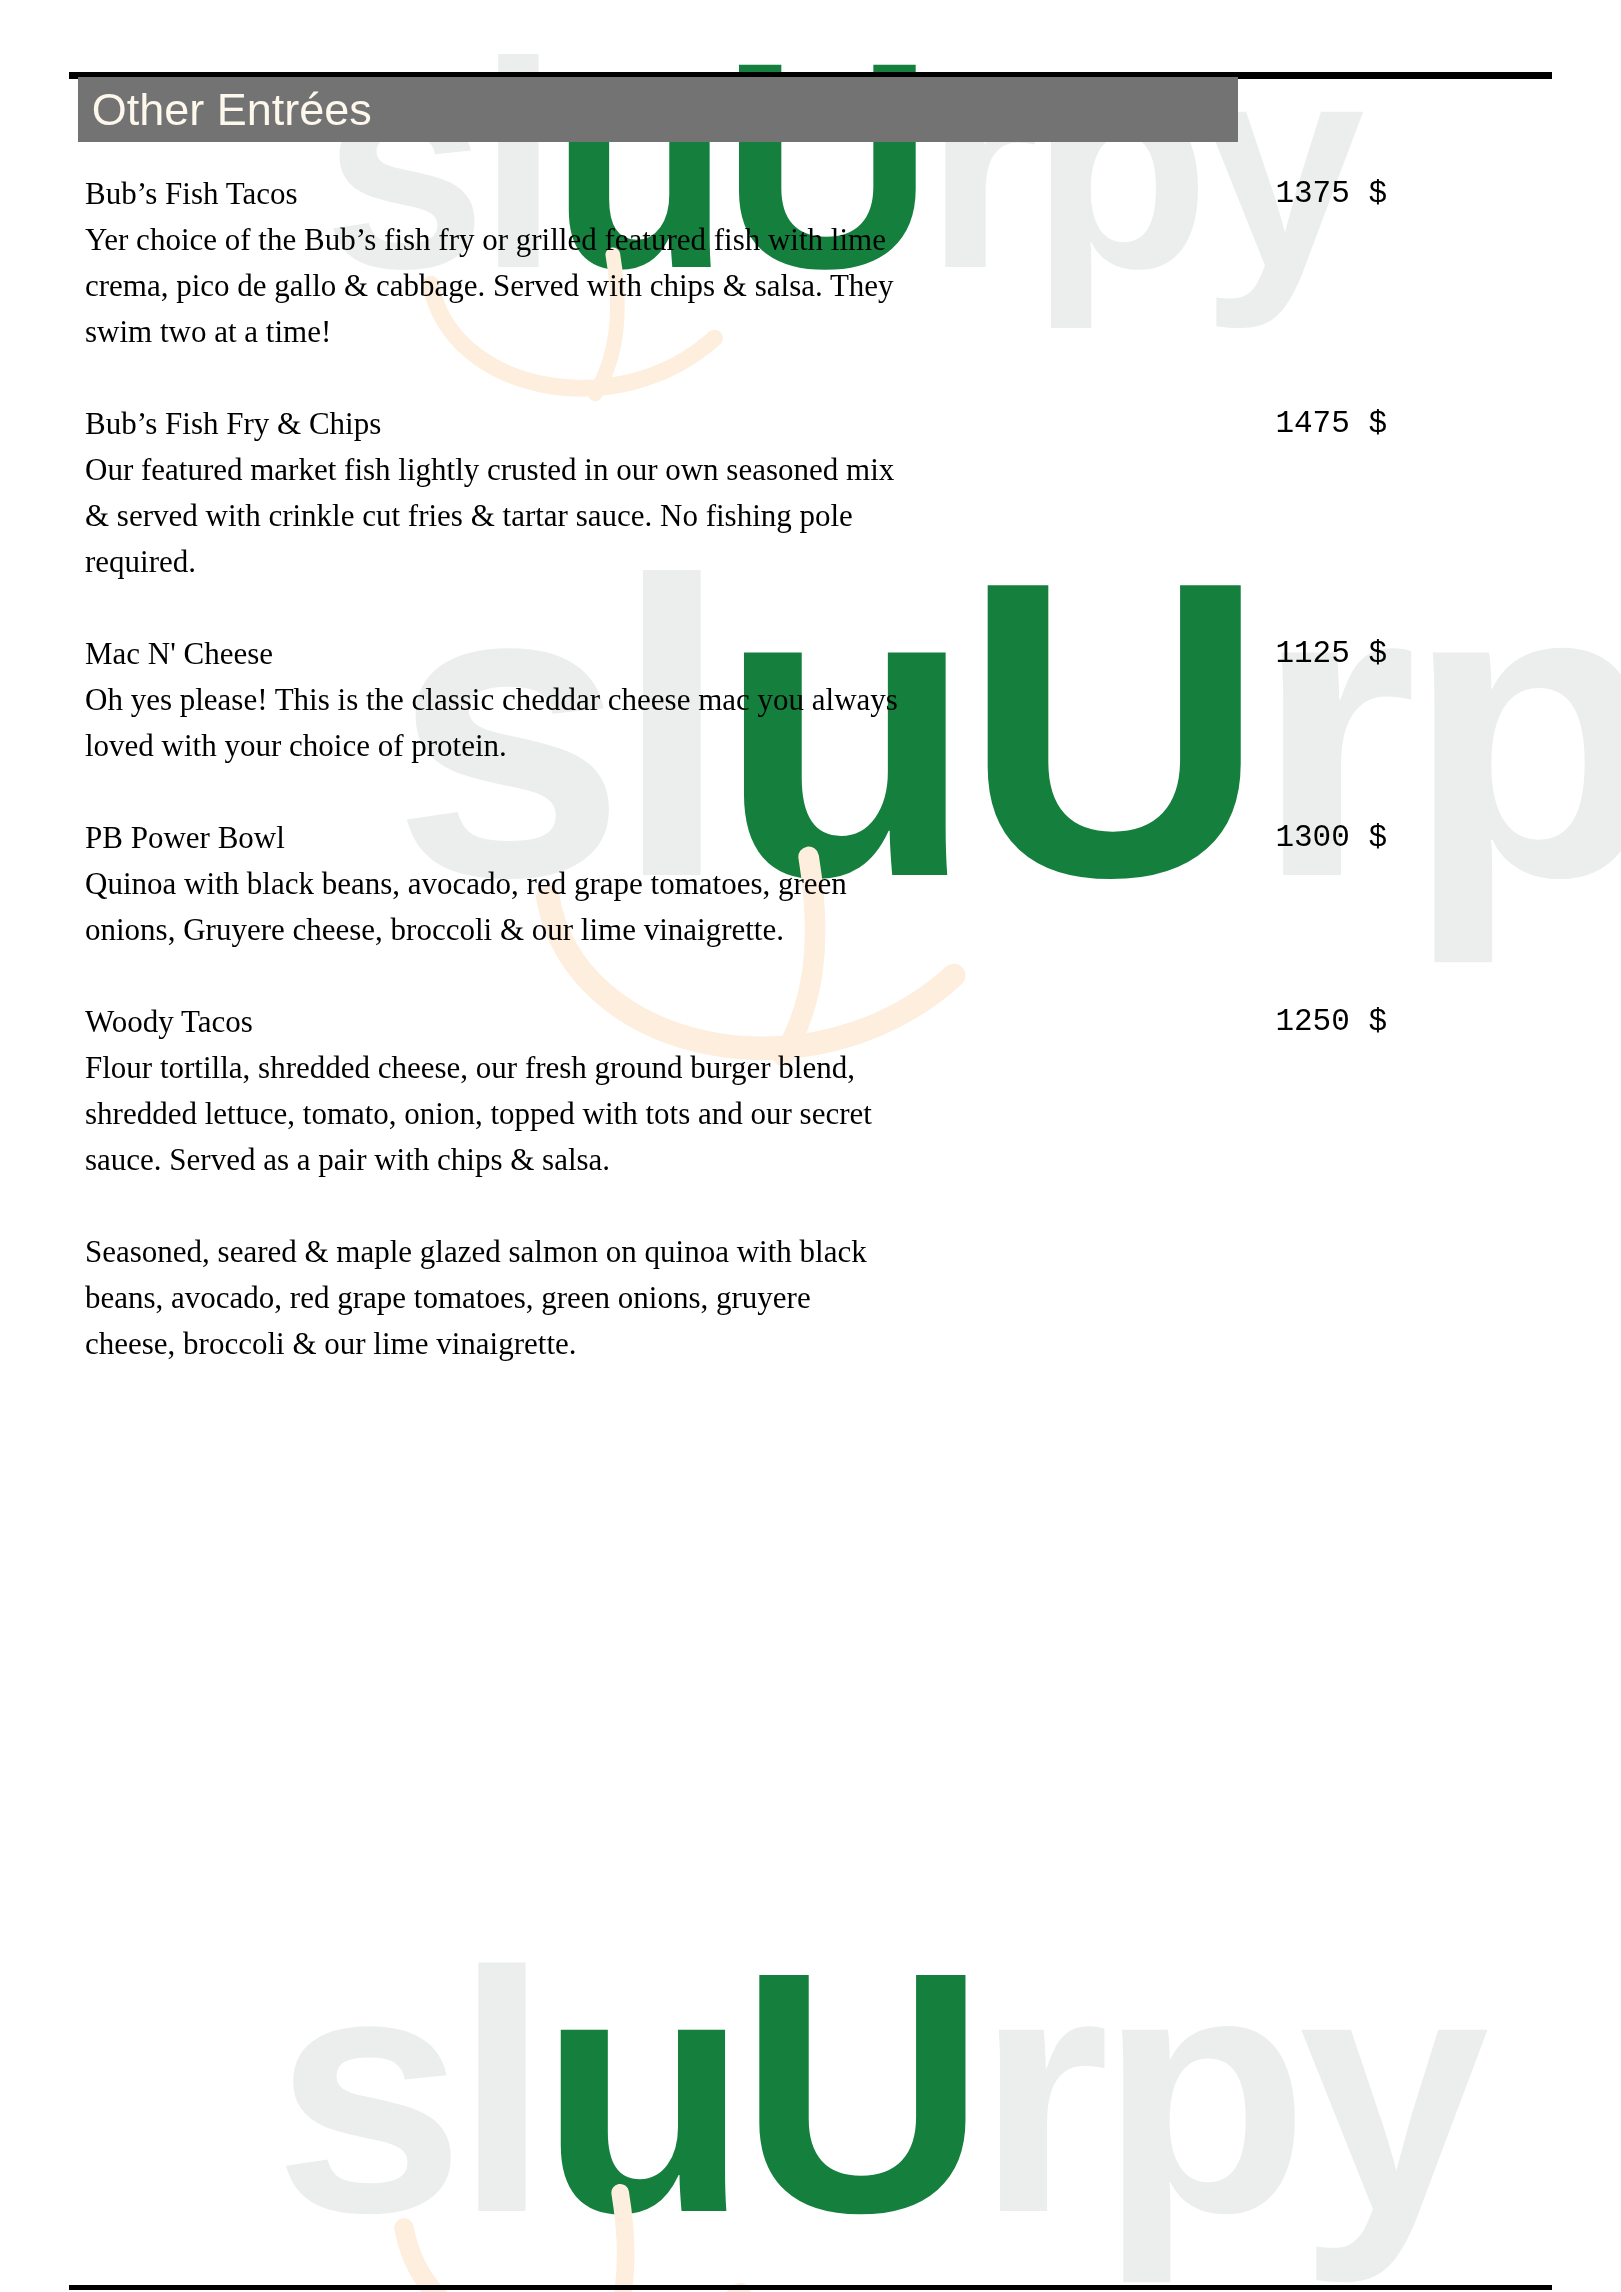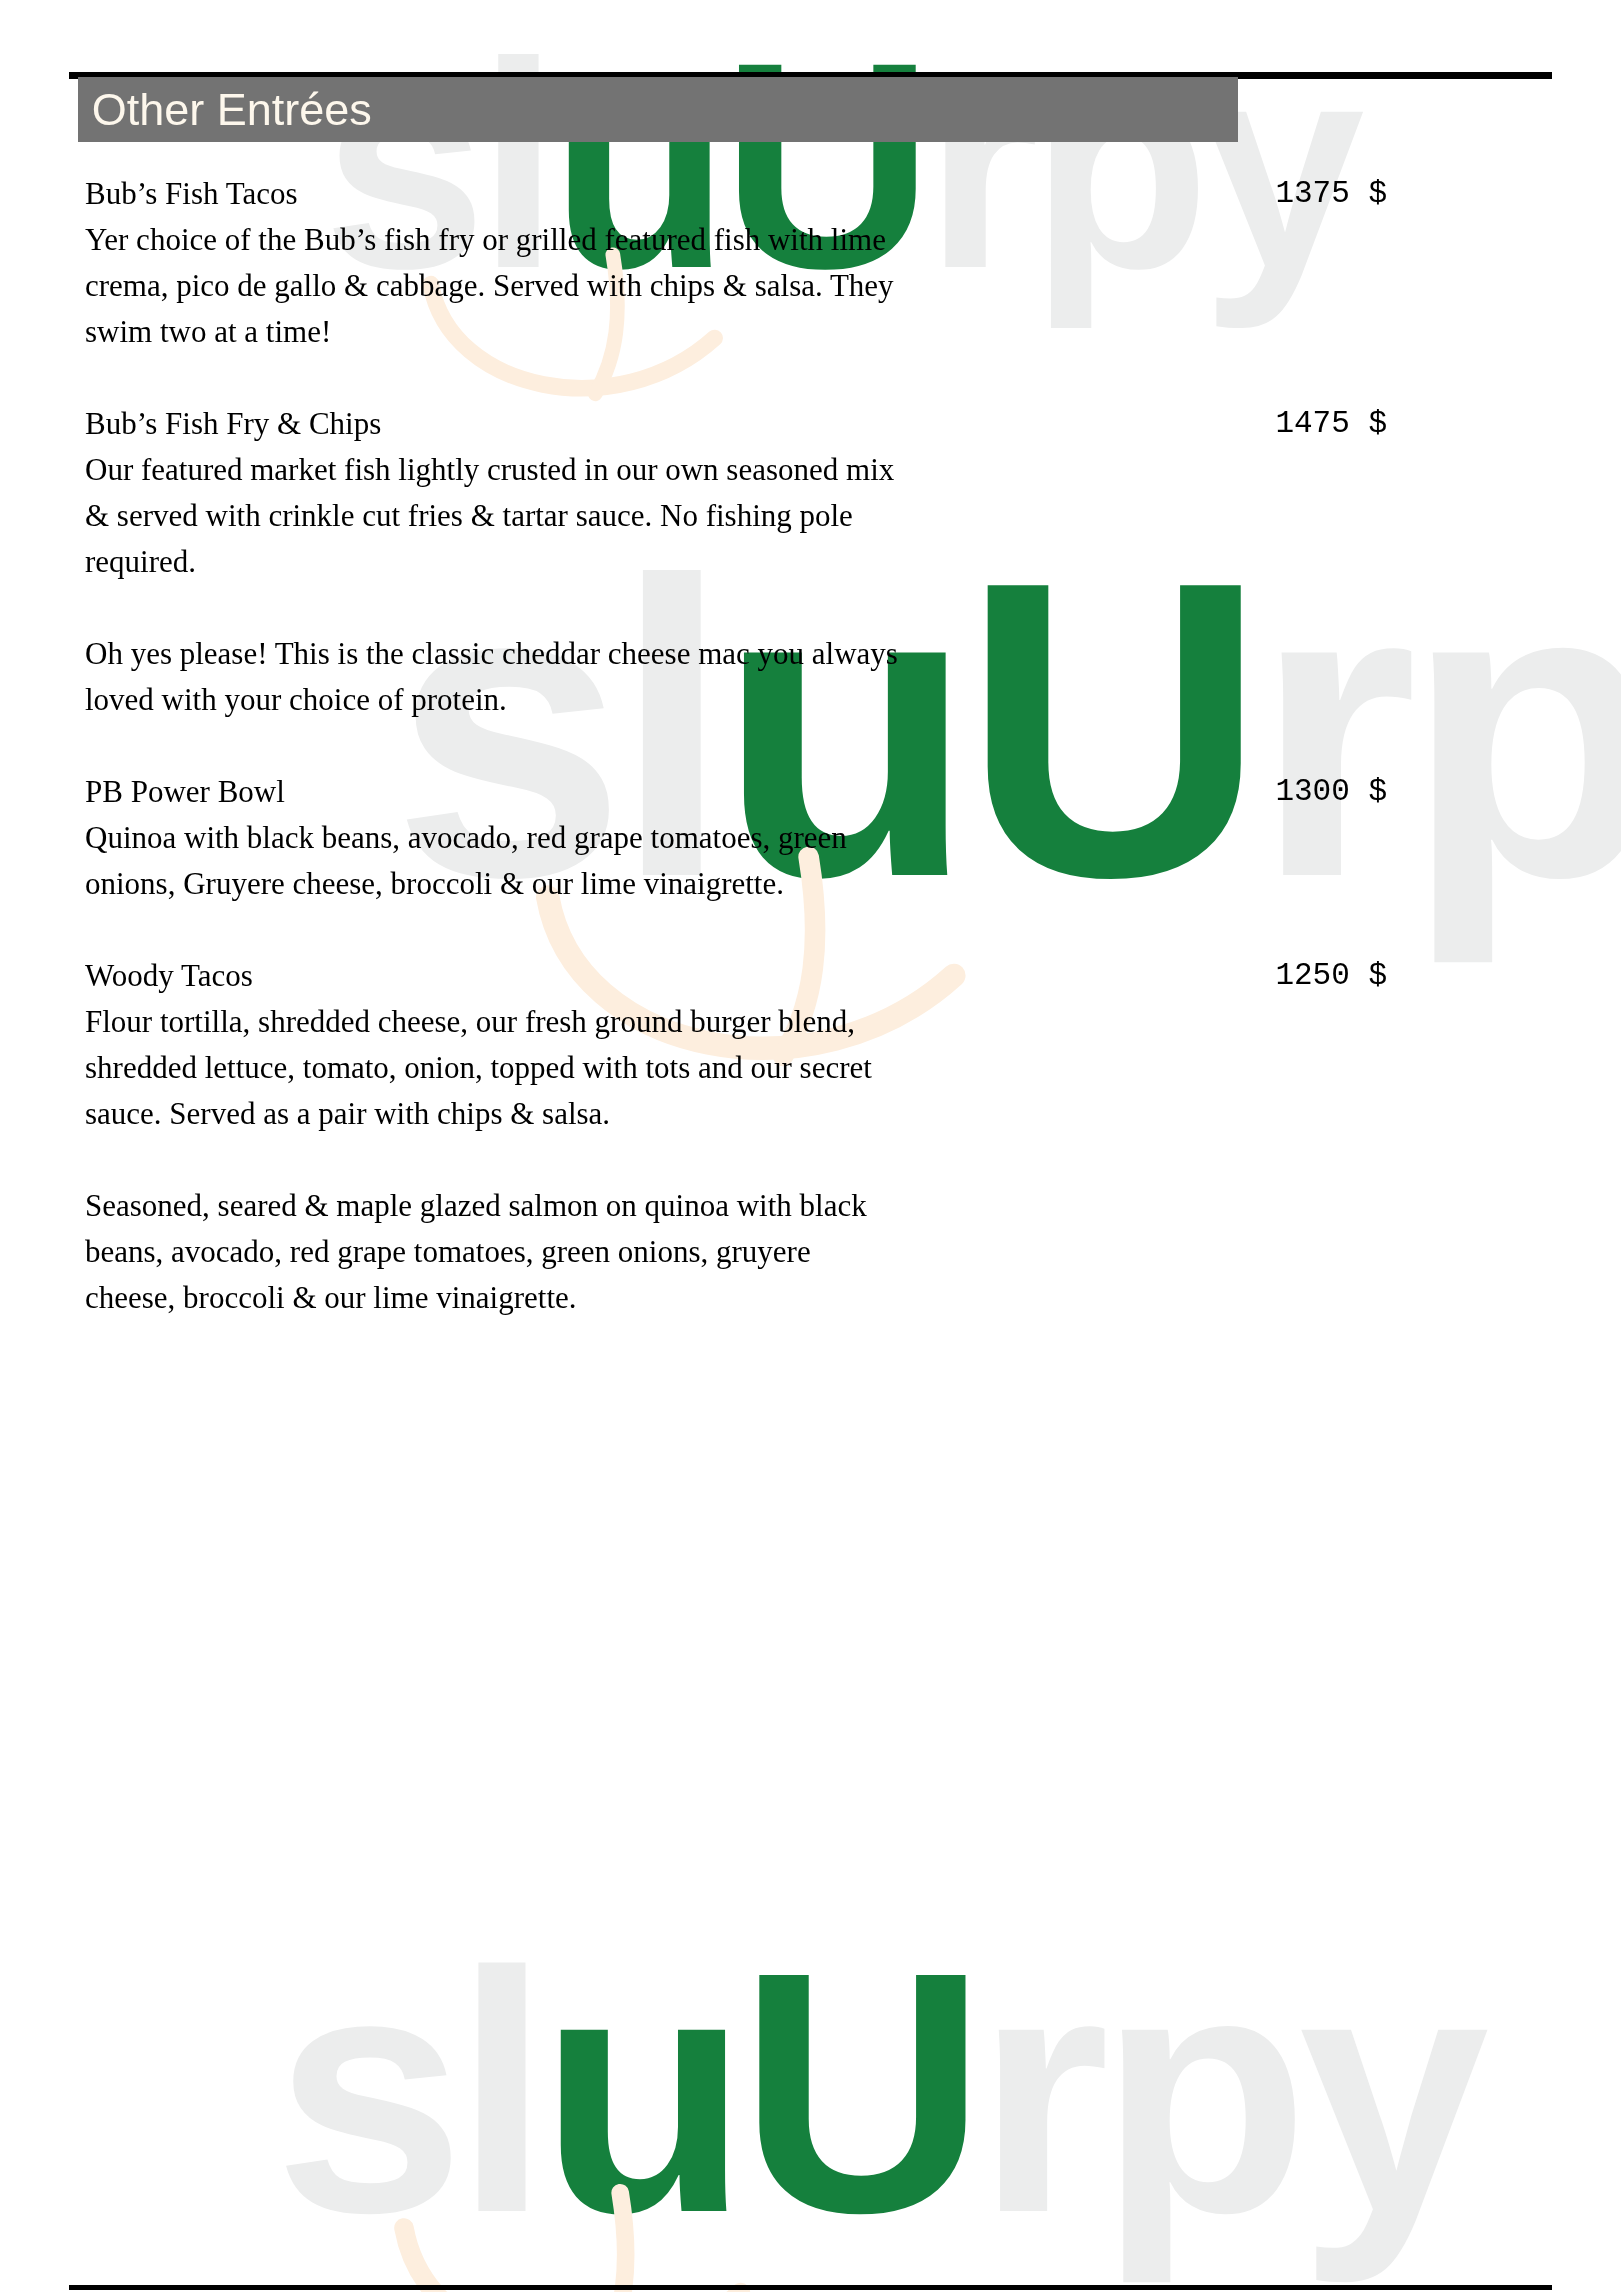--- a/index.html
+++ b/index.html
@@ -176,20 +176,24 @@
 
     <div class="menu-item">
       <div class="item-head">
         <div class="item-name">Bub’s Fish Fry &amp; Chips</div>
         <div class="item-price">1475 $</div>
       </div>
       <div class="item-desc">Our featured market fish lightly crusted in our own seasoned mix &amp; served with crinkle cut fries &amp; tartar sauce. No fishing pole required.</div>
     </div>
 
     <div class="menu-item">
+      <div class="item-head">
+        <div class="item-name">Mac N' Cheese</div>
+        <div class="item-price">1125 $</div>
+      </div>
       <div class="item-desc">Oh yes please! This is the classic cheddar cheese mac you always loved with your choice of protein.</div>
     </div>
 
     <div class="menu-item">
       <div class="item-head">
         <div class="item-name">PB Power Bowl</div>
         <div class="item-price">1300 $</div>
       </div>
       <div class="item-desc">Quinoa with black beans, avocado, red grape tomatoes, green onions, Gruyere cheese, broccoli &amp; our lime vinaigrette.</div>
     </div>

